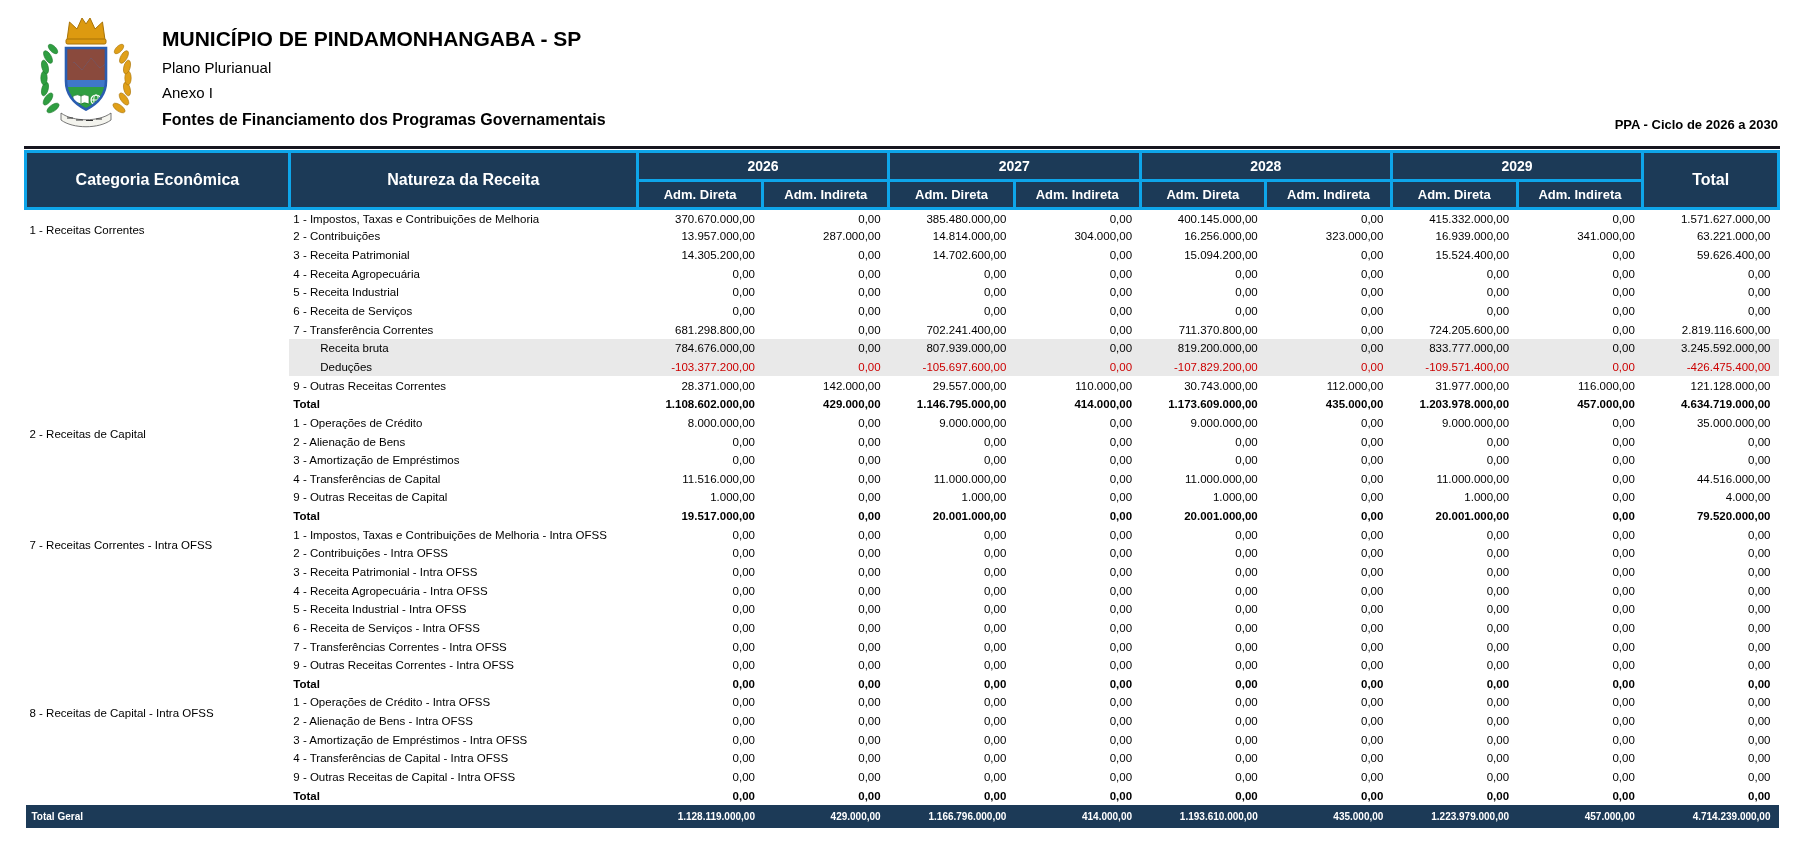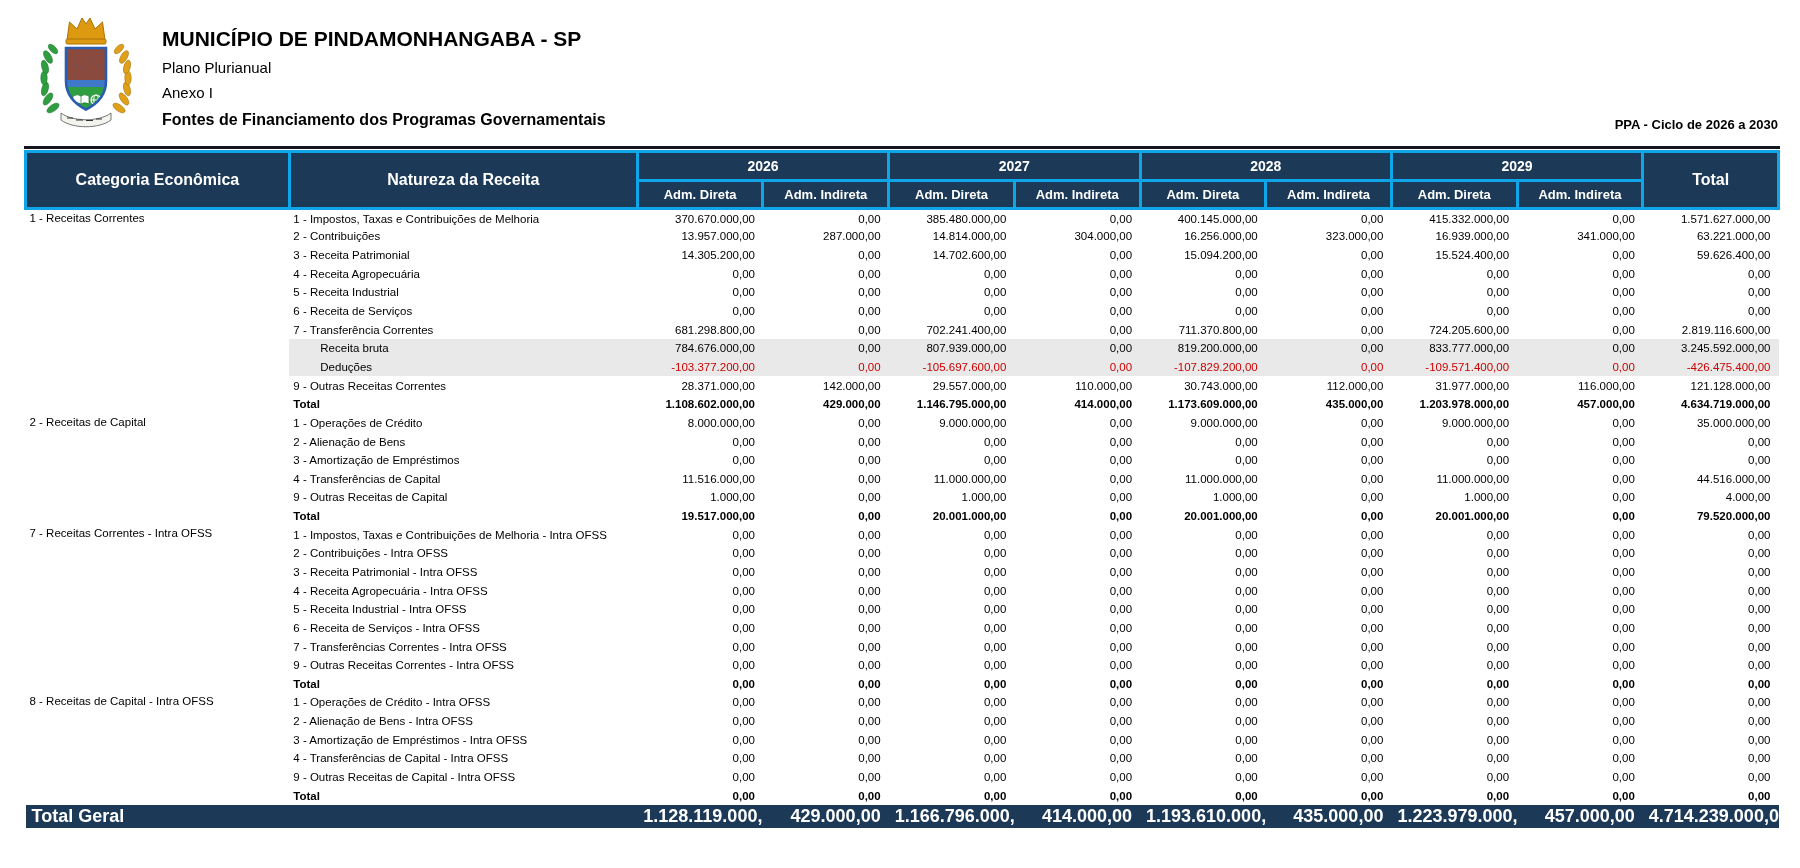--- a/index.html
+++ b/index.html
@@ -18,29 +18,29 @@
   .rule { position:absolute; top:146px; left:24px; width:1756px; height:3px; background:#15151f; }
 
   
   table.report { position:absolute; top:150px; left:24px; width:1756px; border-collapse:collapse; table-layout:fixed; }
   thead th { background:#1c3a57; color:#fff; border:3px solid #0ea5e9; font-weight:bold; text-align:center; padding:0; overflow:hidden; white-space:nowrap; }
   th.year  { height:29px; font-size:14px; }
   th.subh  { height:28px; font-size:13px; }
   th.cath  { font-size:16px; }
 
   tbody td { font-size:11.5px; height:18.65px; padding:0 8px 0 4px; vertical-align:middle; white-space:nowrap; overflow:hidden; }
-  td.cat-cell { vertical-align:top; padding-top:2px; text-align:left;margin-top:41px; }
+  td.cat-cell { vertical-align:top; padding-top:14px; text-align:left;margin-top:41px; }
   td.nat-cell { text-align:left; }
   td.indent   { padding-left:31px; }
   td.val      { text-align:right; }
   tr.band td  { background:#e9e9e9; }
   tr.bold td  { font-weight:bold; }
   tr.neg td.val { color:#cc0000; }
 
-  tfoot td { background:#1c3a57; color:#fff; font-weight:bold; font-size:18px; height:23px; padding:0 8px 0 6px; white-space:nowrap; overflow:hidden; }
+  tfoot td { background:#1c3a57; color:#fff; font-weight:bold; font-size:10px; height:23px; padding:0 8px 0 6px; white-space:nowrap; overflow:hidden; }
   tfoot td.val { text-align:right; }
   tfoot td.tg-label { text-align:left; }
 </style>
 </head>
 <body>
 
 <div class="page">
 
   <div class="doc-header">
     <svg class="logo" viewBox="0 0 100 122">

